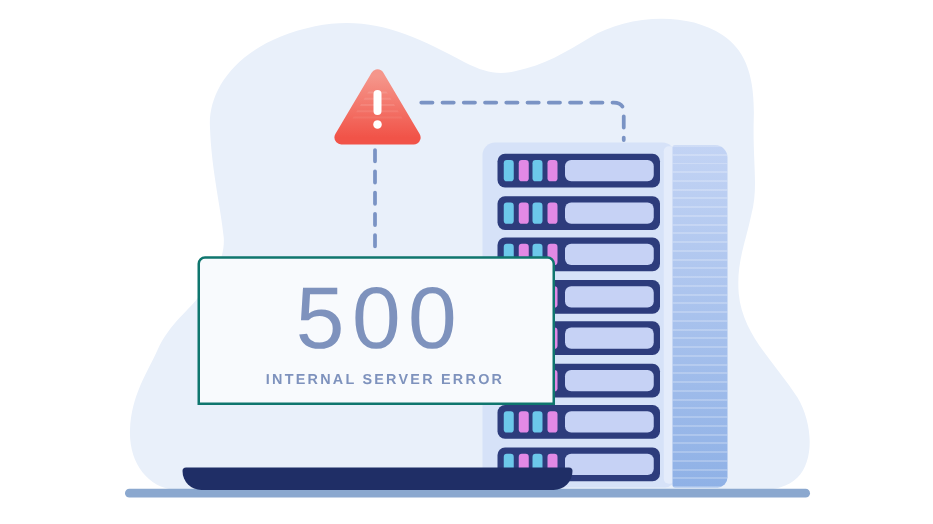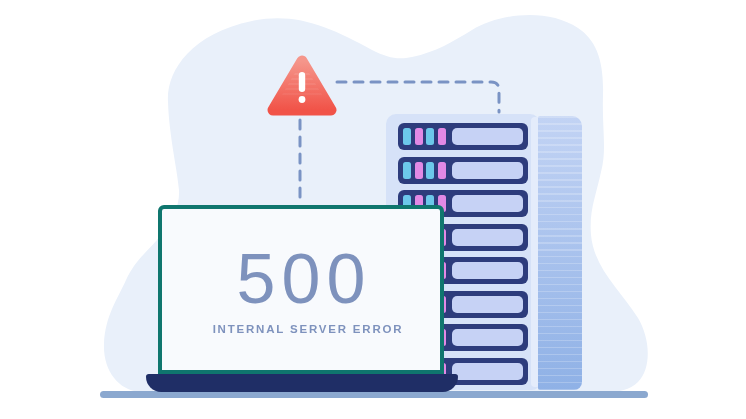--- a/index.html
+++ b/index.html
@@ -52,22 +52,22 @@
     display:flex;align-items:center;padding-left:5px;box-sizing:border-box;
   }
   .ind{width:8px;height:17px;border-radius:2.5px;margin-right:3.5px;flex:0 0 auto;}
   .slot-bar{
     width:71px;height:17px;border-radius:5px;background:#c6d2f5;
     margin-left:3px;flex:0 0 auto;
   }
 
   
   .laptop-screen{
-    left:158px;top:205px;width:286px;height:169px;box-sizing:border-box;
-    background:#f8fafd;border:4px solid #0f766e;border-radius:6px 6px 0 0;
+    left:158px;top:205px;width:286px;height:119px;box-sizing:border-box;
+    background:#f8fafd;border:2px solid #0f766e;border-radius:6px 6px 0 0;
     display:flex;flex-direction:column;align-items:center;justify-content:center;
   }
   .error-code{
     font-size:70px;line-height:1;color:#7e92bd;letter-spacing:6px;
     margin-left:6px; 
     font-weight:normal;
   }
   .error-message{
     margin-top:9px;font-size:11.5px;font-weight:bold;
     letter-spacing:1.8px;color:#7e92bd;padding-left:14px;

